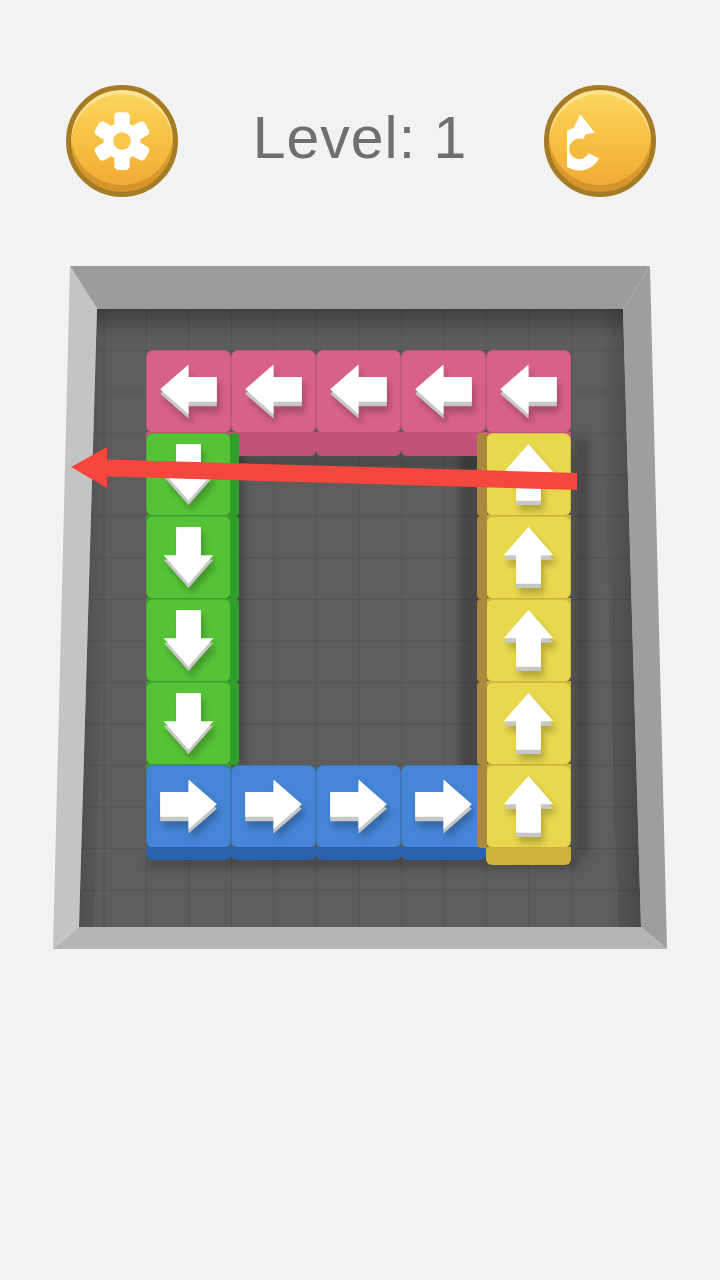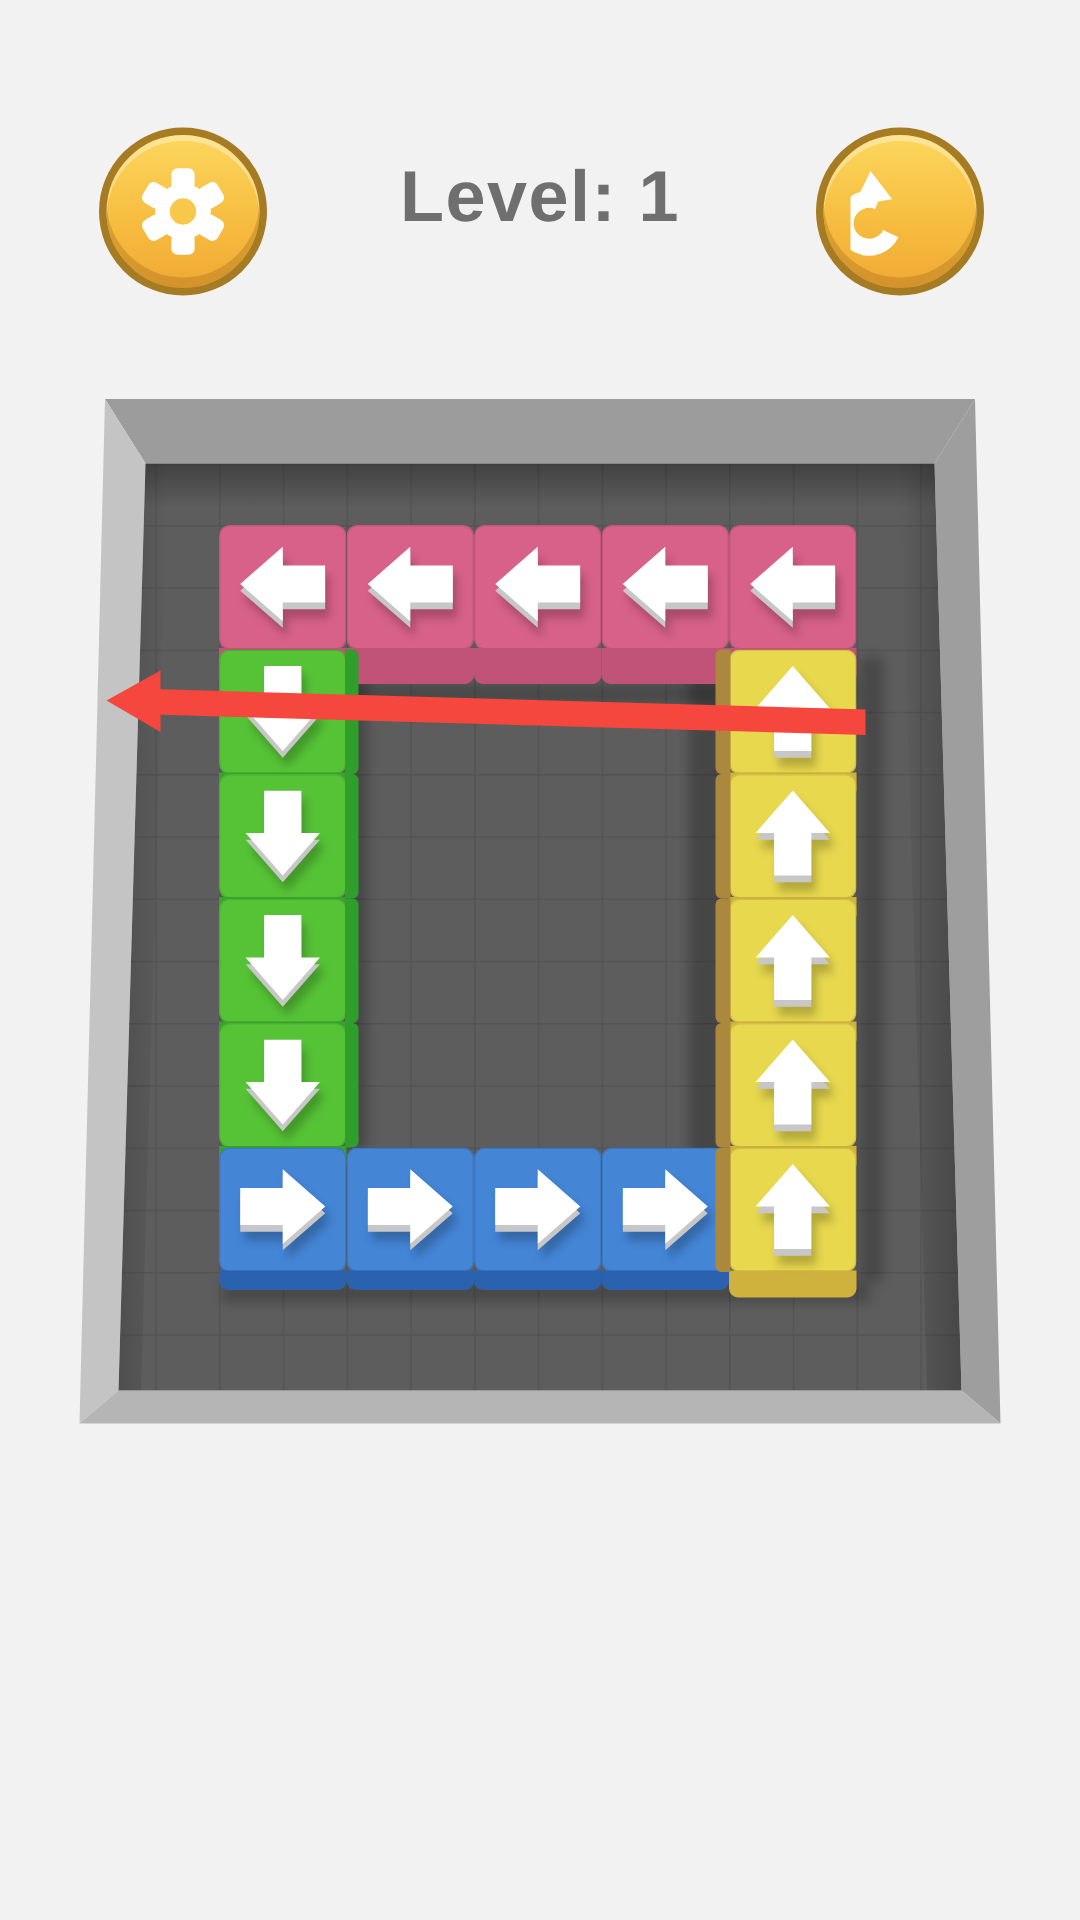--- a/index.html
+++ b/index.html
@@ -11,21 +11,21 @@
   .topbar{position:absolute;left:0;top:0;width:720px;height:220px;z-index:10;}
   .round-btn{position:absolute;width:112px;height:112px;border-radius:50%;
     border:5px solid var(--btn-border,#a57b24);box-sizing:border-box;
     background:linear-gradient(180deg,#fcd75e 0%,#f6bb3e 60%,#f0a935 100%);
     box-shadow:inset 0 4px 0 rgba(255,255,255,.35), inset 0 -7px 0 rgba(150,95,20,.30);
     display:flex;align-items:center;justify-content:center;cursor:pointer;padding:0;}
   .round-btn svg{width:66px;height:66px;display:block;}
   #settingsBtn{left:66px;top:85px;}
   #restartBtn{left:544px;top:85px;}
   .title{position:absolute;left:0;top:104px;width:720px;text-align:center;
-    font-size:48px;font-weight:bold;color:var(--title-color,#6f6f6f);letter-spacing:1px;margin:0;}
+    font-size:59px;font-weight:normal;color:var(--title-color,#6f6f6f);letter-spacing:1px;margin:0;}
 
   
   .board{position:absolute;left:0;top:0;width:720px;height:1280px;}
   .board-bg{position:absolute;left:0;top:0;z-index:1;}
   .blocks-layer{position:absolute;left:0;top:0;width:720px;height:1280px;z-index:2;}
   .hint-layer{position:absolute;left:0;top:0;z-index:5;pointer-events:none;}
 
   
   .block{position:absolute;width:85px;height:83px;box-sizing:border-box;
     border:1px solid rgba(0,0,0,.10);border-radius:7px;

